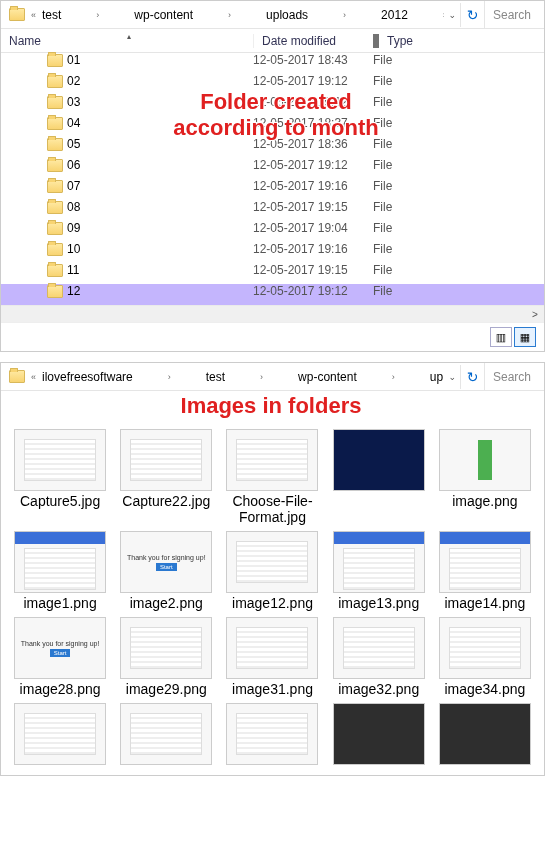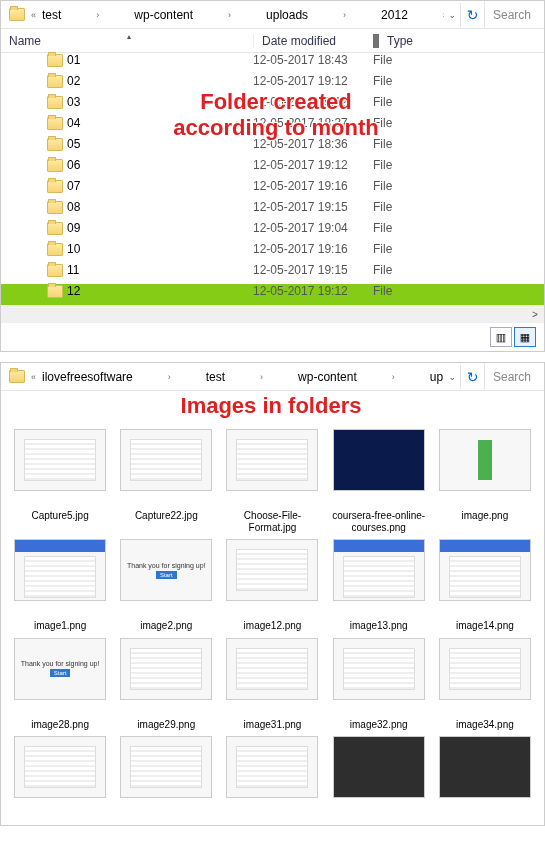--- a/index.html
+++ b/index.html
@@ -14,35 +14,35 @@
   .dd { color: #555; font-size: 9px; padding: 0 4px; }
   .refresh { width: 24px; height: 24px; display: flex; align-items: center; justify-content: center; color: #0066cc; font-size: 14px; cursor: default; border-left: 1px solid #e5e5e5; }
   .search { width: 60px; padding: 0 8px; color: #888; border-left: 1px solid #e5e5e5; height: 100%; display: flex; align-items: center; overflow: hidden; }
   .headers { display: flex; border-bottom: 1px solid #e5e5e5; height: 24px; align-items: center; }
   .col-h { color: #335; font-size: 12px; padding-left: 8px; position: relative; }
   .col-name { width: 252px; }
   .col-date { width: 120px; border-left: 1px solid #eee; }
   .col-type { flex: 1; border-left: 6px solid #737373; }
   .sort-ind { position: absolute; left: 50%; top: -2px; font-size: 8px; color: #555; }
   .row { display: flex; align-items: flex-start; height: 21px; padding-left: 46px; }
-  .row.sel { background: #84cc16; }
+  .row.sel { background: #c4b5fd; }
   .cell-name { width: 206px; display: flex; align-items: center; }
   .cell-date { width: 120px; color: #555; }
   .cell-type { color: #555; }
   .scrollbar-h { height: 17px; background: #f0f0f0; display: flex; align-items: center; justify-content: flex-end; padding-right: 2px; border-top: 1px solid #eaeaea; }
   .scroll-arrow { width: 14px; text-align: center; color: #555; font-size: 10px; }
   .view-btns { display: flex; justify-content: flex-end; padding: 4px 8px; gap: 2px; border-top: 1px solid #eee; }
   .view-btn { width: 22px; height: 20px; border: 1px solid #aac; display: flex; align-items: center; justify-content: center; font-size: 11px; cursor: default; }
   .view-btn.active { border: 1px solid #2a7bd1; background: #e6f2ff; }
   .annotation { position: absolute; font-family: Liberation Sans, sans-serif; font-size: 22px; font-weight: bold; color: #e02020; text-shadow: 1px 1px 0 #fff, -1px -1px 0 #fff, 1px -1px 0 #fff, -1px 1px 0 #fff; pointer-events: none; text-align: center; line-height: 1.2; }
   
   .grid { display: grid; grid-template-columns: repeat(5, 1fr); gap: 6px 4px; padding: 8px; }
   .thumb { display: flex; flex-direction: column; align-items: center; width: 100%; }
   .thumb-img { width: 92px; height: 62px; border: 1px solid #ccc; background: #f7f7f7; display: flex; align-items: center; justify-content: center; overflow: hidden; font-size: 6px; color: #888; position: relative; }
-  .thumb-label { font-size: 10px; text-align: center; margin-top: 19px; line-height: 1.15; max-width: 96px; word-break: break-word; }
+  .thumb-label { font-size: 14px; text-align: center; margin-top: 2px; line-height: 1.15; max-width: 96px; word-break: break-word; }
   .pane { position: relative; }
   
   .ti-lines { width: 80%; height: 70%; background: repeating-linear-gradient(#fff, #fff 3px, #eee 3px, #eee 5px); border: 1px solid #ddd; }
   .ti-bluebar { width: 100%; height: 20%; background: #3a6fd8; position: absolute; }
   .ti-dark { background: #0a1a4a; width: 100%; height: 100%; }
   .ti-dark2 { background: #2e2e2e; width: 100%; height: 100%; }
   .ti-green { width: 14px; height: 40px; background: #4caf50; }
   .ti-signup { font-size: 7px; color: #333; text-align: center; }
   .ti-signup .btn { background: #2a78d0; color: #fff; font-size: 6px; padding: 1px 4px; margin-top: 2px; display:inline-block; }
 </style>
@@ -223,21 +223,20 @@
       <div class="thumb">
         <div class="thumb-img">
           <div class="ti-lines"></div>
         </div>
         <div class="thumb-label">Choose-File-Format.jpg</div>
       </div>
       <div class="thumb">
         <div class="thumb-img">
           <div class="ti-dark"></div>
         </div>
-        <div class="thumb-label">coursera-free-online-courses.png</div>
       </div>
       <div class="thumb">
         <div class="thumb-img">
           <div class="ti-green"></div>
         </div>
         <div class="thumb-label">image.png</div>
       </div>
       <div class="thumb">
         <div class="thumb-img">
           <div class="ti-bluebar" style="top:0"></div>

